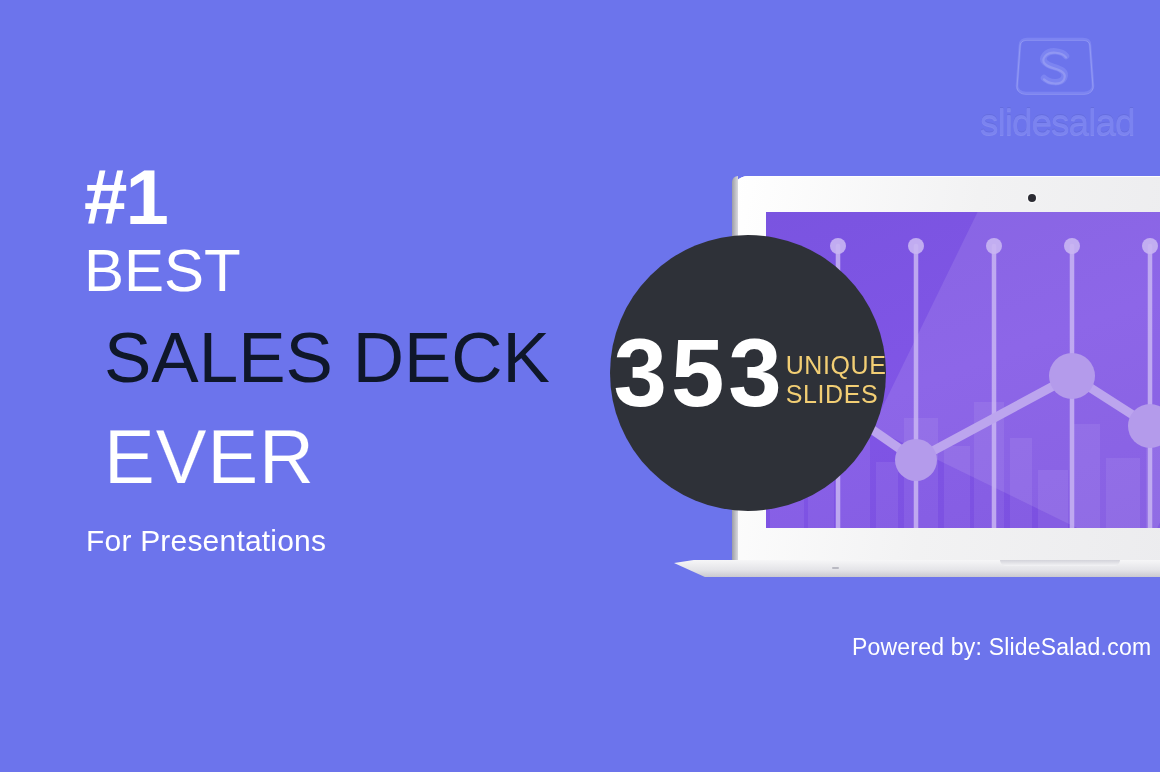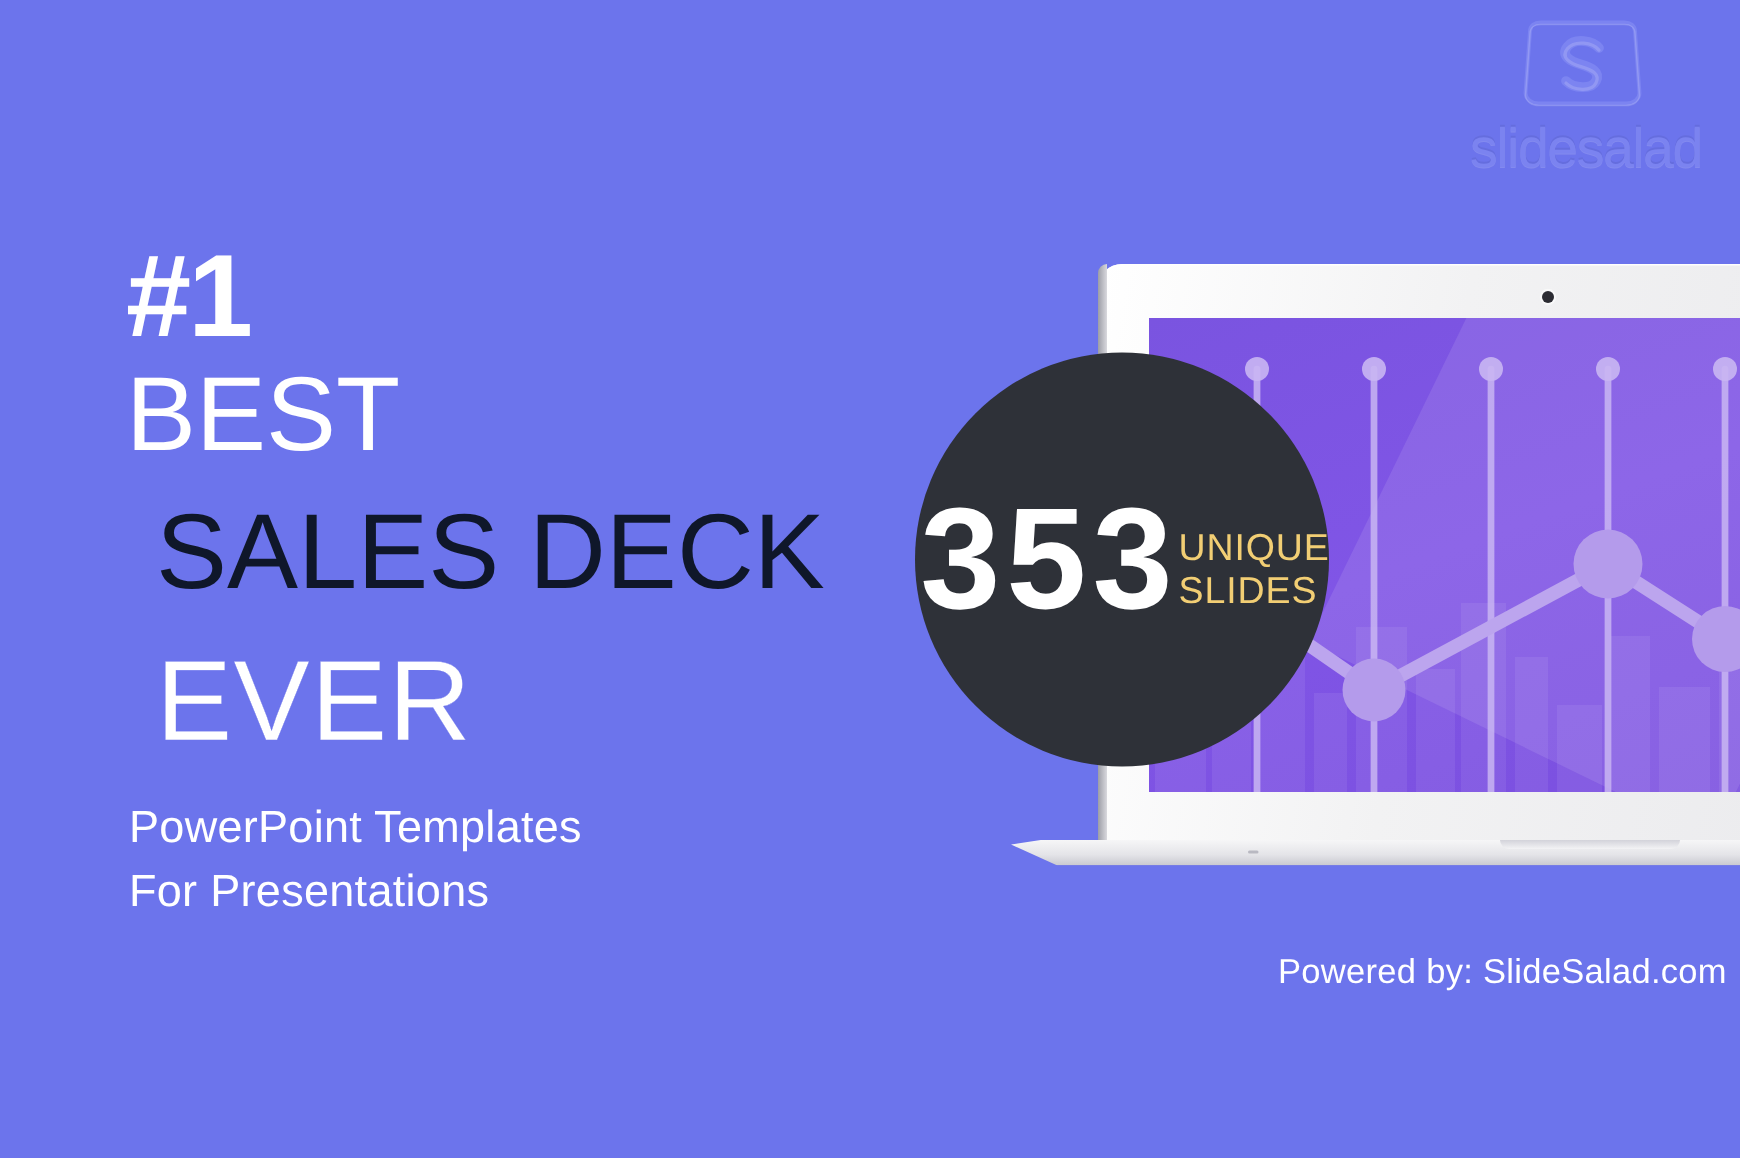--- a/index.html
+++ b/index.html
@@ -16,21 +16,21 @@
     position: relative;
     width: 1160px;
     height: 772px;
     overflow: hidden;
     background: #6C74EC;
   }
 
   
   .logo {
     position: absolute;
-    top: 12px;
+    top: 36px;
     right: 30px;
     width: 150px;
     text-align: left;
     user-select: none;
   }
   .logo-mark {
     position: relative;
     width: 82px;
     height: 62px;
     margin: 0 auto 6px auto;
@@ -54,21 +54,21 @@
   }
   .hl-num {
     font-size: 78px;
     font-weight: bold;
     color: #ffffff;
     line-height: 0.96;
     letter-spacing: -2px;
     margin: 0 0 4px 0;
   }
   .hl-1 {
-    font-size: 70px;
+    font-size: 60px;
     font-weight: 400;
     color: #ffffff;
     line-height: 1.06;
     letter-spacing: 0px;
     margin: 0;
   }
   .hl-2 {
     font-size: 71px;
     font-weight: 400;
     color: #0f172a;
@@ -247,21 +247,20 @@
     </div>
     <div class="logo-word">slidesalad</div>
   </div>
 
   <div class="headline">
     <div class="hl-num">#1</div>
     <div class="hl-1">BEST</div>
     <div class="hl-2">SALES DECK</div>
     <div class="hl-3">EVER</div>
     <div class="subline">
-      <div>PowerPoint Templates</div>
       <div>For Presentations</div>
     </div>
   </div>
 
   <div class="laptop">
     <div class="lid"></div>
     <div class="lid-edge"></div>
     <div class="camera"></div>
 
     <div class="screen">

